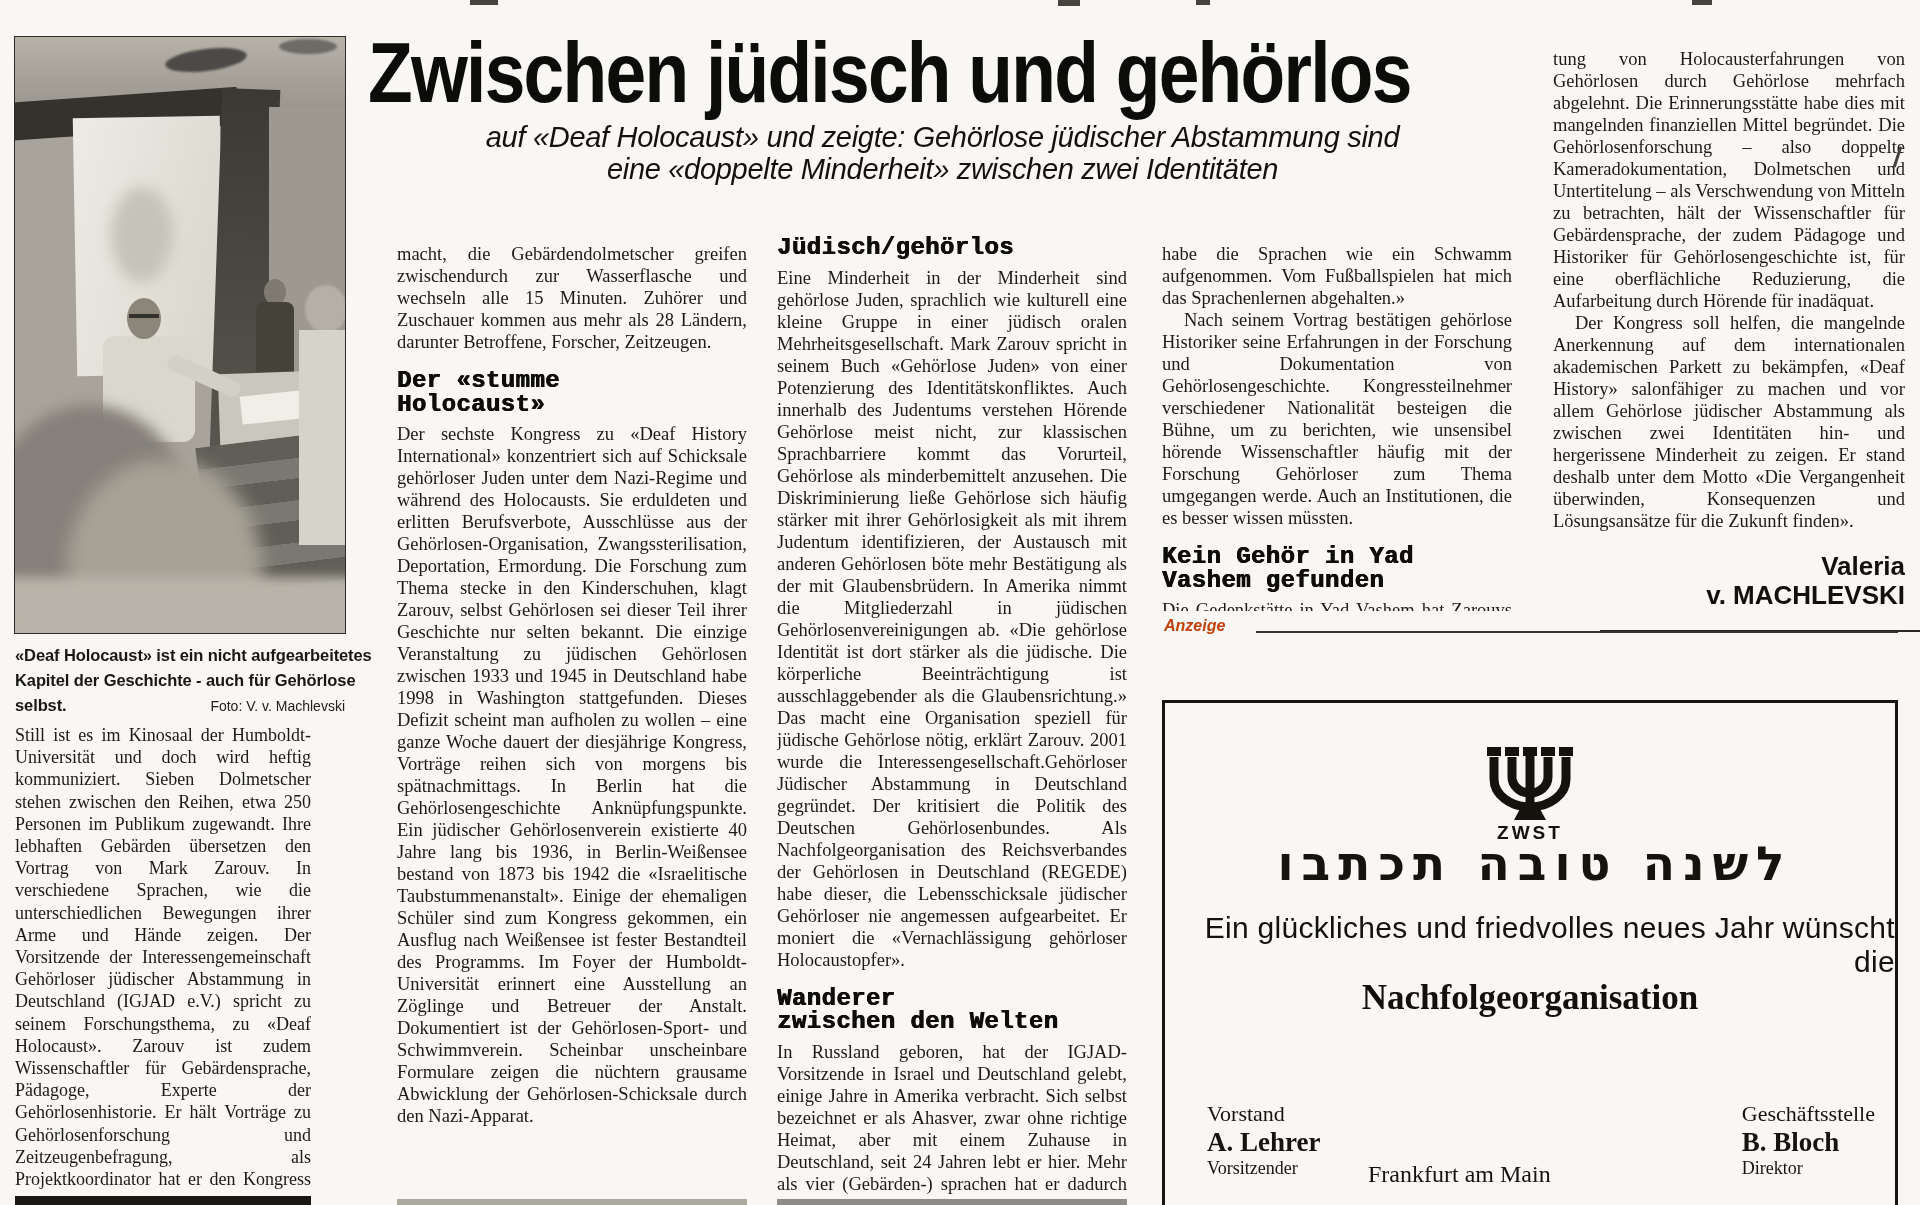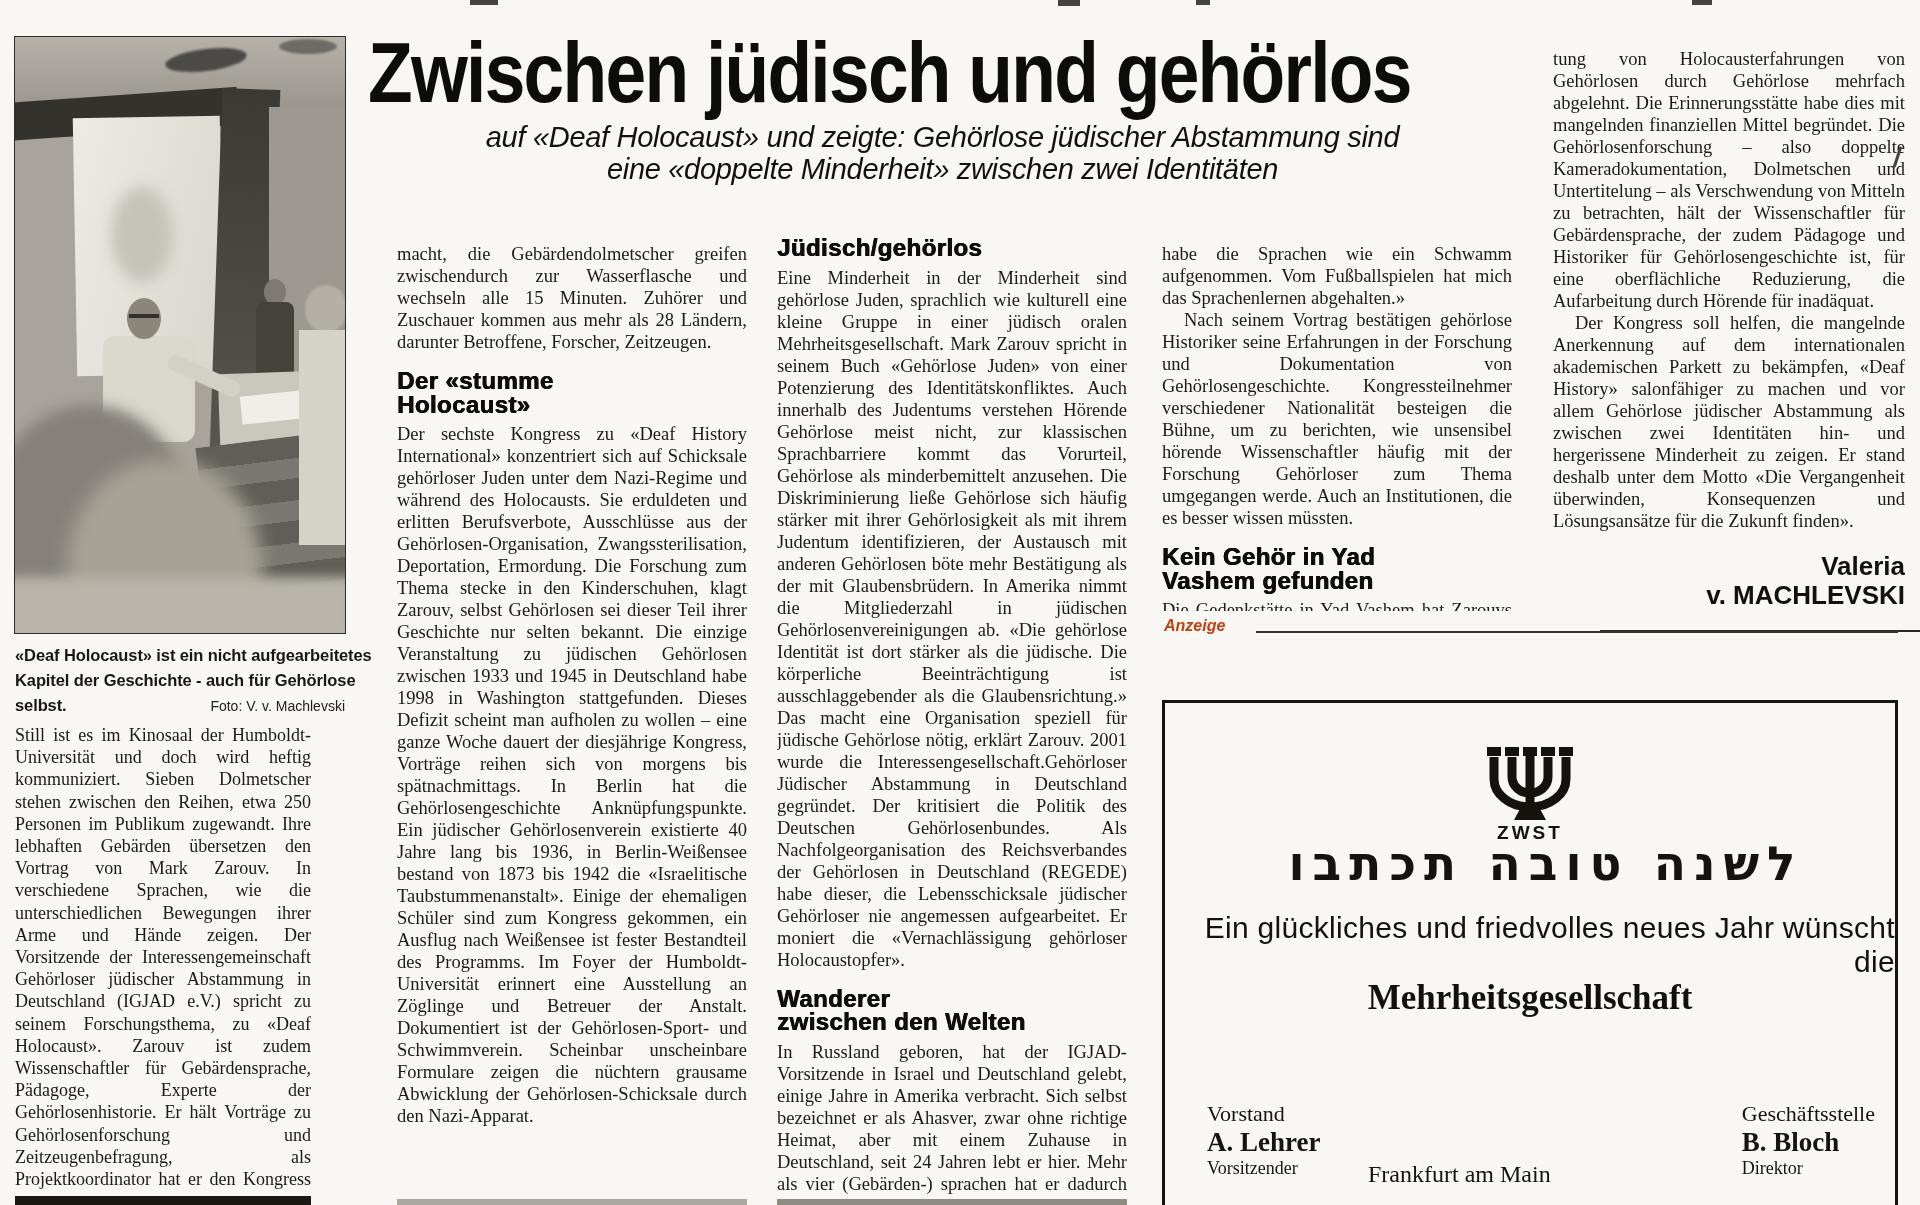--- a/index.html
+++ b/index.html
@@ -61,39 +61,39 @@
   .col{position:absolute;overflow:hidden;text-align:justify;
     font-size:18.5px;line-height:22px;color:#1c1a16;}
   .col p{margin:0;}
   .col p.ind{text-indent:22px;}
   .col-a{left:15px;top:724px;width:296px;height:470px;font-size:18px;line-height:22.2px;}
   .col-b{left:397px;top:243px;width:350px;height:953px;}
   .col-c{left:777px;top:236px;width:350px;height:960px;}
   .col-d{left:1162px;top:243px;width:350px;height:368px;}
   .col-e{left:1553px;top:48px;width:352px;height:600px;}
 
-  .sec-head{font-family:Liberation Sans, sans-serif;font-weight:bold;font-size:24px;
+  .sec-head{font-family:Liberation Mono, monospace;font-weight:bold;font-size:24px;
     line-height:23.5px;letter-spacing:.4px;color:#0e0d0b;text-align:left;
     text-shadow:.7px 0 #0e0d0b, 0 .4px #0e0d0b;margin:16px 0 7px;}
   .sec-head.first{margin-top:0;}
 
   .byline{margin-top:20px;text-align:right;font-family:"Liberation Sans",sans-serif;
     font-weight:bold;font-size:26px;line-height:29px;color:#121110;}
   .byline-rule{position:absolute;left:1600px;top:630px;width:320px;height:2px;background:#2a2825;}
 
   
   .anzeige-label{position:absolute;left:1164px;top:617px;
     font-family:"Liberation Sans",sans-serif;font-style:italic;font-weight:bold;
     font-size:16px;color:#c2410c;}
   .anzeige-rule{position:absolute;left:1256px;top:631px;width:642px;height:2px;background:#35332e;}
 
   .ad-box{position:absolute;left:1162px;top:652px;width:736px;height:536px;
     border:3px solid #17150f;box-sizing:border-box;background:#f8f7f3;margin-top:48px;}
   .ad-logo{position:absolute;left:50%;top:36px;transform:translateX(-50%);}
-  .ad-hebrew{position:absolute;left:16px;top:133px;width:100%;text-align:center;
+  .ad-hebrew{position:absolute;left:5px;top:133px;width:100%;text-align:center;
     font-family:"DejaVu Sans",sans-serif;font-weight:bold;font-size:47px;
     letter-spacing:8px;color:#15130e;}
   .ad-greeting{position:absolute;left:0;top:208px;width:100%;text-align:right;
     font-family:"Liberation Sans",sans-serif;font-size:30px;color:#14120e;letter-spacing:.3px;}
   .ad-org{position:absolute;left:0;width:100%;text-align:center;
     font-family:"Liberation Serif",serif;font-weight:bold;font-size:35px;color:#12100c;}
   .ad-org1{top:275px;}
   .ad-org2{top:316px;}
   .ad-sign{position:absolute;font-family:"Liberation Serif",serif;color:#16140f;}
   .ad-sign .lbl{font-size:22px;line-height:26px;}
@@ -213,21 +213,21 @@
           <rect x="56" y="8" width="14" height="9"></rect>
           <rect x="74" y="8" width="14" height="9"></rect>
           <rect x="92" y="8" width="14" height="9"></rect>
           <path d="M54 68 h18 l7 13 H47 z"></path>
         </g>
         <text x="63" y="100" text-anchor="middle" font-family="Liberation Sans, sans-serif" font-weight="bold" font-size="19" letter-spacing="3" fill="#14120d">ZWST</text>
       </svg>
     </div>
     <div class="ad-hebrew">לשנה טובה תכתבו</div>
     <div class="ad-greeting">Ein glückliches und friedvolles neues Jahr wünscht die</div>
-    <div class="ad-org ad-org1">Mehrheitsgesellschaft</div>
+    <div class="ad-org ad-org1">Nachfolgeorganisation</div>
     <div class="ad-sign ad-board">
       <div class="lbl">Vorstand</div>
       <div class="nm">A. Lehrer</div>
       <div class="rl">Vorsitzender</div>
     </div>
     <div class="ad-sign ad-office">
       <div class="lbl">Geschäftsstelle</div>
       <div class="nm">B. Bloch</div>
       <div class="rl">Direktor</div>
     </div>

